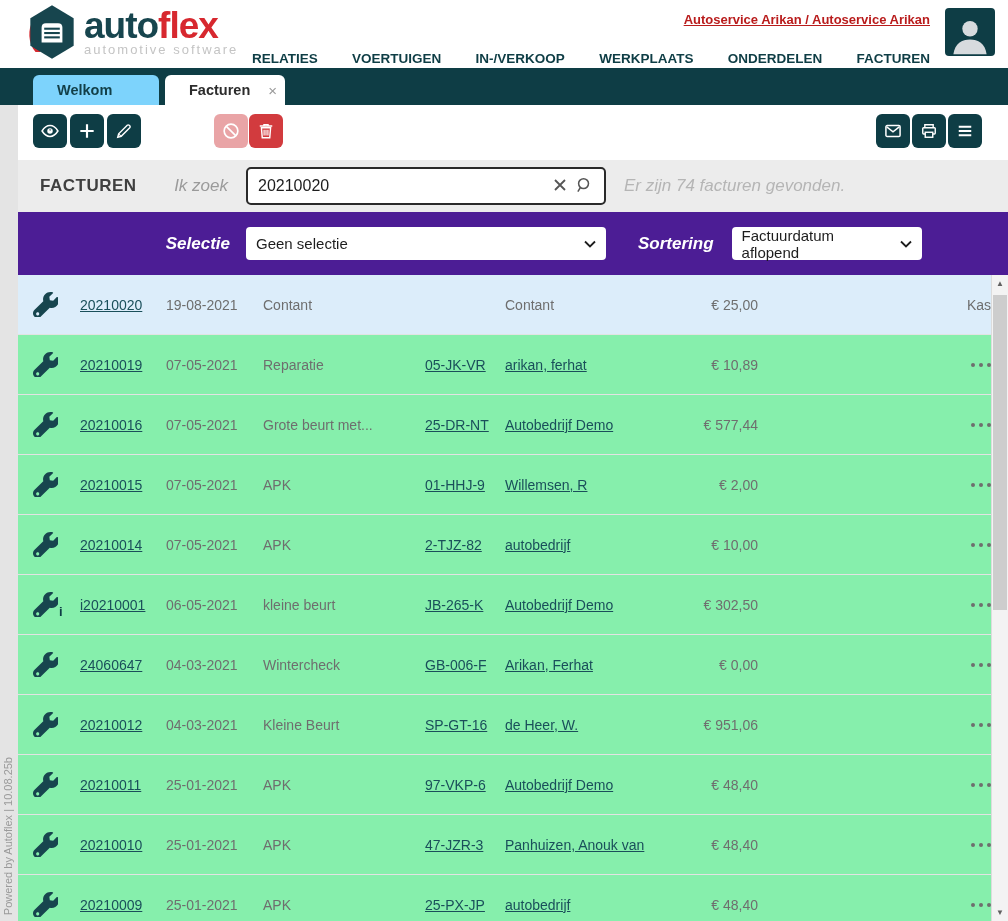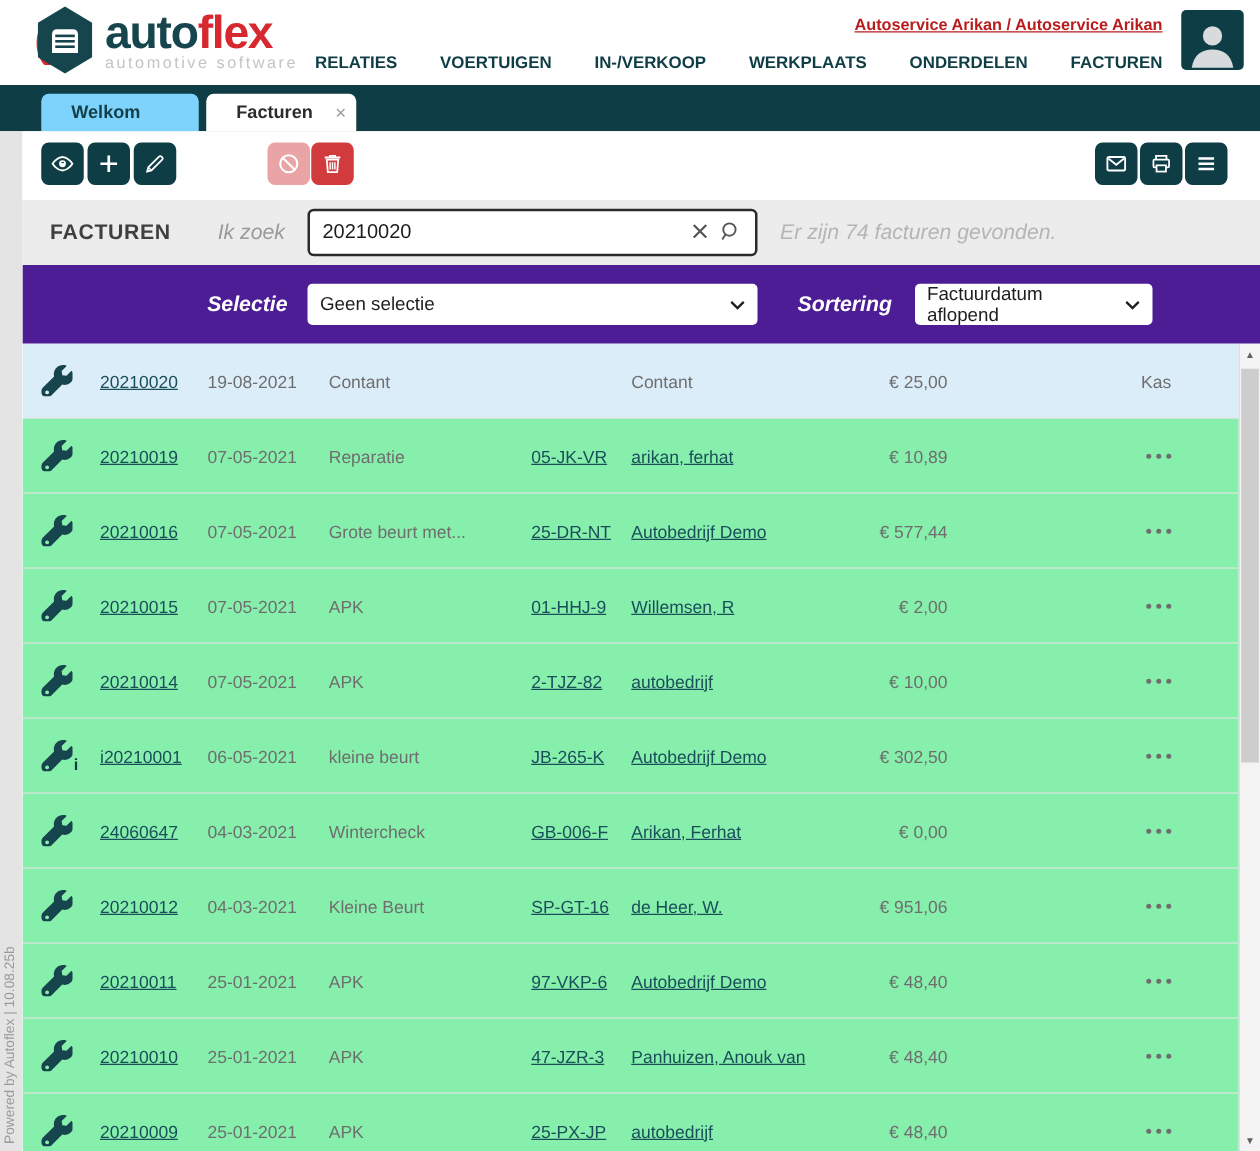--- a/index.html
+++ b/index.html
@@ -9,21 +9,21 @@
 
   
   .header { height:68px; background:#fff; position:relative; flex:0 0 auto; }
   .logo { position:absolute; left:26px; top:3px; display:flex; align-items:center; }
   .logo svg.hex { width:52px; height:58px; }
   .logo-text { margin-left:6px; }
   .logo-word { font-size:37px; font-weight:bold; letter-spacing:-1px; line-height:36px; }
   .logo-word .lt { color:#17454e; }
   .logo-word .lr { color:#d7282f; }
   .tagline { font-size:13px; color:#c4c4c4; letter-spacing:2px; text-align:right; margin-top:-2px; }
-  .nav { position:absolute; left:252px; width:678px; bottom:11px; display:flex; justify-content:space-between; }
+  .nav { position:absolute; left:252px; width:678px; bottom:2px; display:flex; justify-content:space-between; }
   .nav span { font-size:13.5px; font-weight:bold; color:#0e3d45; cursor:pointer; }
   .account { position:absolute; top:12px; right:78px; font-size:13px; font-weight:bold; color:#b91c1c; text-decoration:underline; cursor:pointer; }
   .avatar { position:absolute; right:13px; top:8px; width:50px; height:48px; background:#0e3d45; border-radius:4px; overflow:hidden; display:flex; align-items:flex-end; justify-content:center; cursor:pointer; }
   .avatar svg { width:44px; height:42px; }
 
   
   .tabbar { height:37px; background:#0e3d45; display:flex; align-items:flex-end; padding-left:33px; flex:0 0 auto; }
   .tab { height:30px; display:flex; align-items:center; padding:0 24px; font-size:14.5px; font-weight:bold; border-radius:6px 6px 0 0; margin-right:6px; cursor:pointer; }
   .tab.welkom { background:#7dd3fc; color:#123f48; width:126px; }
   .tab.facturen { background:#fff; color:#2c2c2c; width:120px; padding-right:12px; justify-content:space-between; }
@@ -65,21 +65,21 @@
   
   .tablewrap { flex:1; position:relative; background:#fff; overflow:hidden; min-height:0; }
   .rows { margin-right:17px; }
   .row { display:grid; grid-template-columns:62px 86px 97px 162px 80px 1fr 110px 233px; height:60px; align-items:center; border-bottom:1px solid #e3e3e3; font-size:14px; color:#6e6e6e; background:#86efac; }
   .row.hl { background:#dcedfa; }
   .c-icon { padding-left:15px; display:flex; align-items:center; }
   .c-icon svg { width:25px; height:25px; flex:0 0 auto; }
   .imark { font-size:13px; color:#0e3d45; font-weight:bold; align-self:flex-end; margin-left:1px; line-height:10px; }
   a.lnk { color:#1a4f5a; text-decoration:underline; cursor:pointer; }
   .c-amt { text-align:right; }
-  .c-act { display:flex; justify-content:flex-end; padding-right:54px; align-items:center; }
+  .c-act { display:flex; justify-content:flex-end; align-items:center; }
   .c-act .dot { width:4px; height:4px; border-radius:50%; background:#6e6e6e; margin-left:4px; display:inline-block; }
   .c-act.menu { cursor:pointer; }
 
   
   .scrollbar { position:absolute; right:0; top:0; bottom:0; width:17px; background:#f3f3f3; border-left:1px solid #dcdcdc; }
   .sb-arrow { position:absolute; left:0; width:16px; height:17px; display:flex; align-items:center; justify-content:center; font-size:8px; color:#616161; cursor:pointer; }
   .sb-arrow.up { top:0; }
   .sb-arrow.down { bottom:0; }
   .sb-thumb { position:absolute; left:1px; width:14px; top:20px; height:315px; background:#cdcdcd; cursor:pointer; }
 </style>

